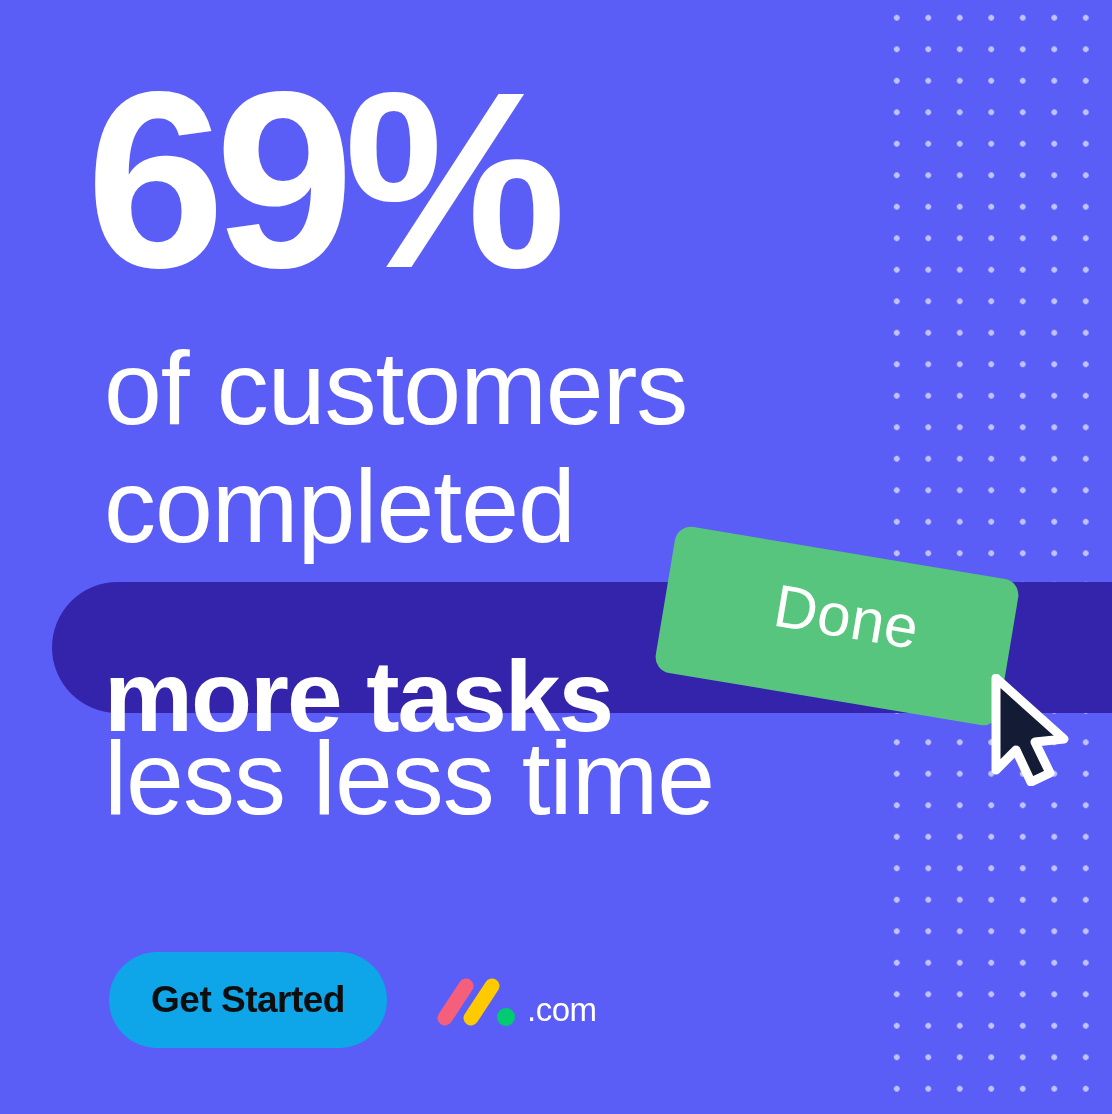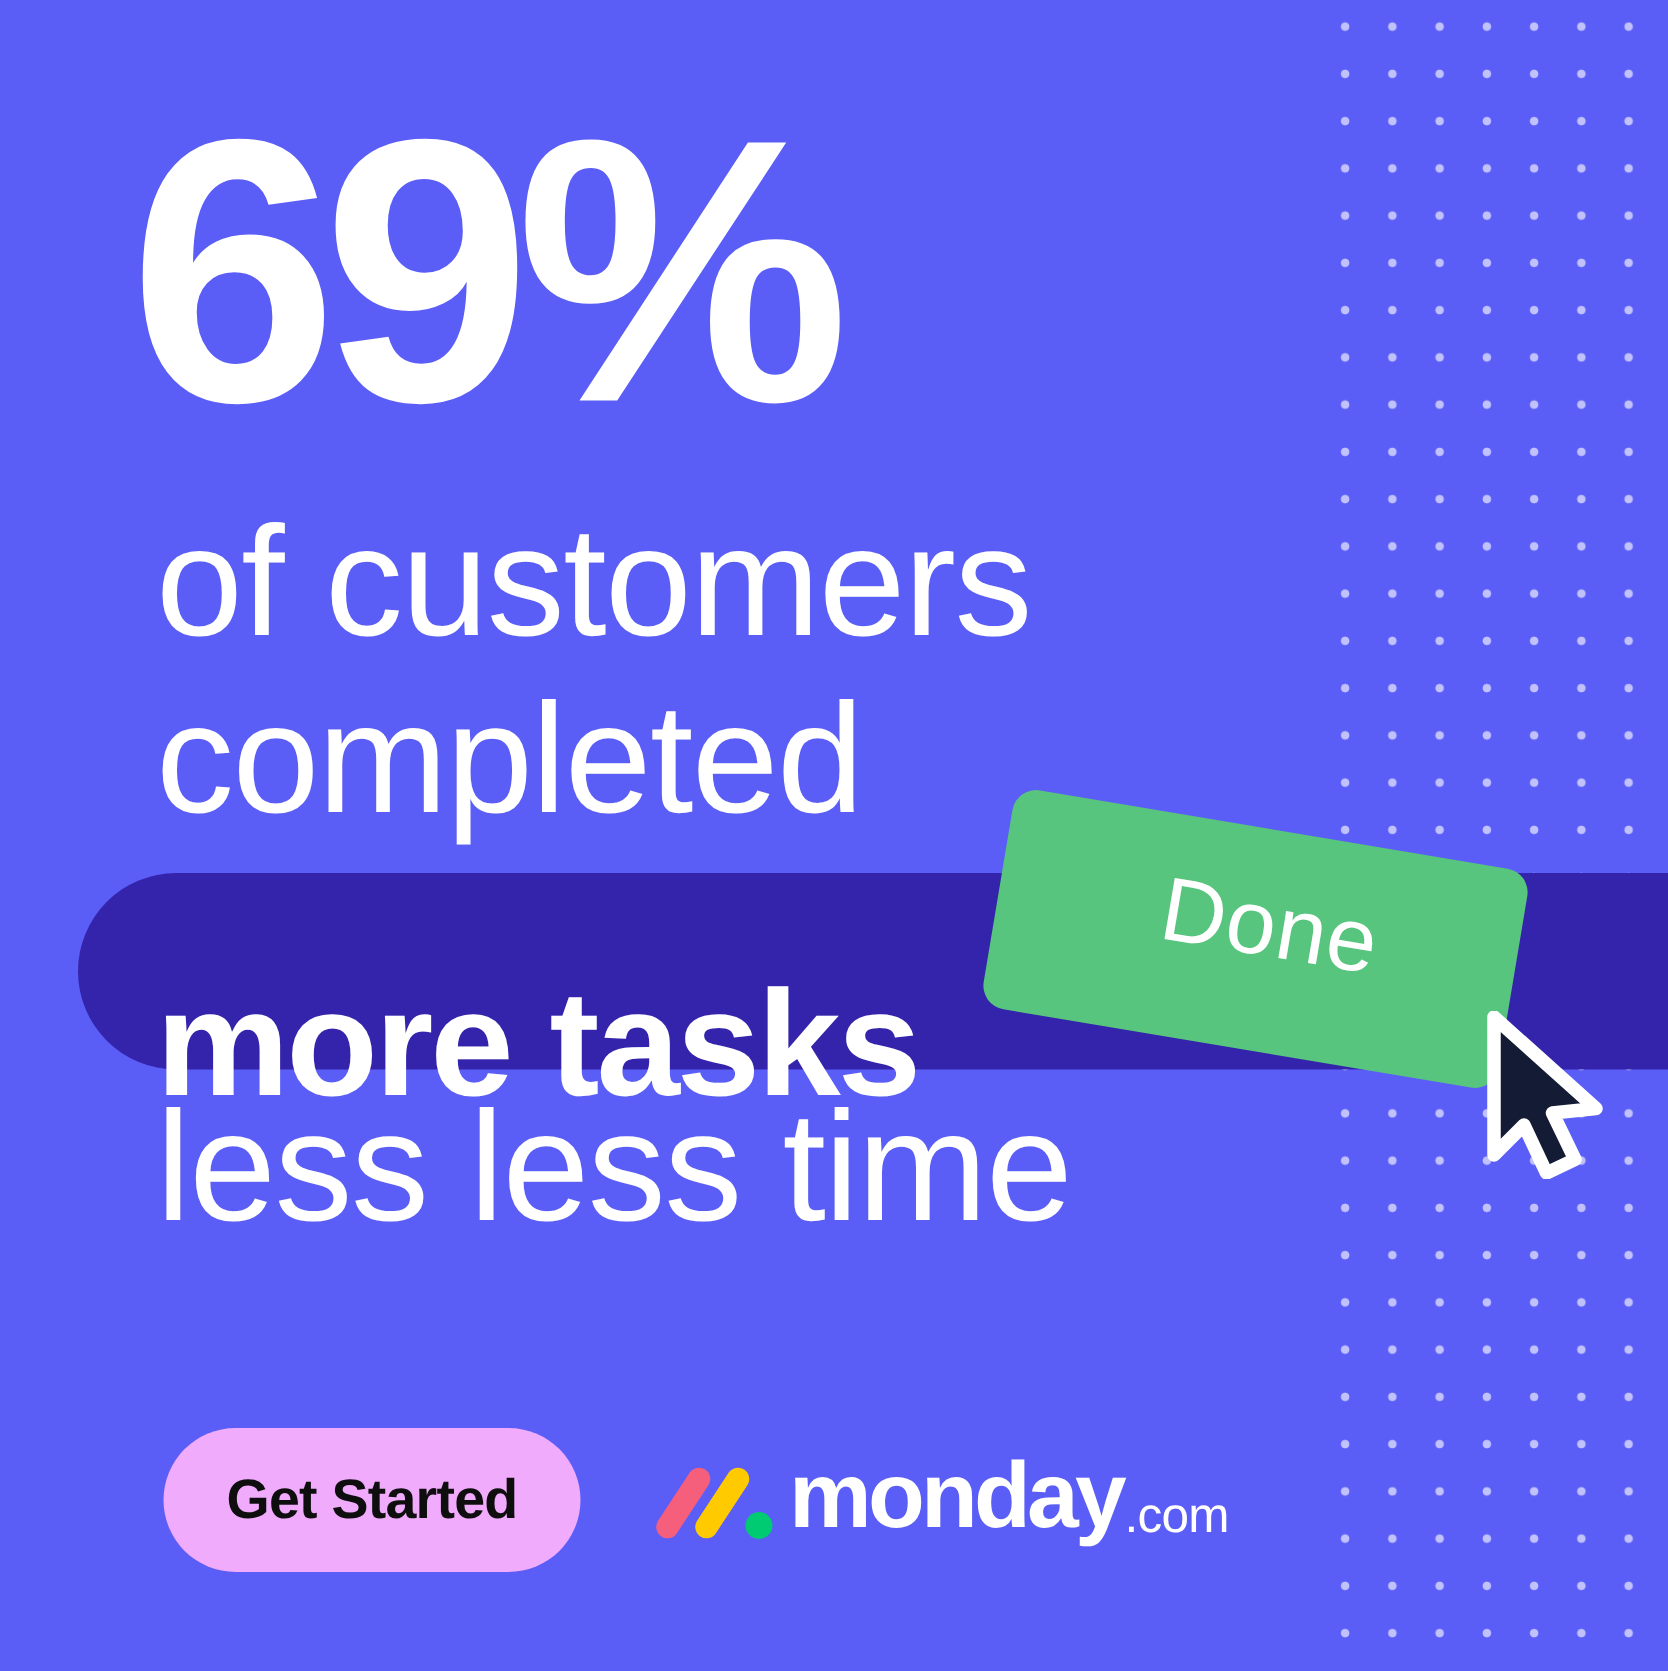--- a/index.html
+++ b/index.html
@@ -140,21 +140,21 @@
     width: 1112px;
     height: 100px;
   }
 
   .cta-button {
     position: absolute;
     left: 109px;
     top: 0;
     width: 278px;
     height: 96px;
-    background: #f0abfc;
+    background: #0ea5e9;
     border: none;
     border-radius: 48px;
     color: #0e0e0e;
     font-family: "Liberation Sans", sans-serif;
     font-size: 37px;
     font-weight: 700;
     letter-spacing: -0.5px;
     cursor: pointer;
     padding: 0;
   }
@@ -224,19 +224,18 @@
     <div class="logo">
       <span class="logo-mark">
         <svg viewBox="0 0 86 52" width="86" height="52" xmlns="http://www.w3.org/2000/svg">
           <g stroke-linecap="round" stroke-width="15" fill="none">
             <line x1="11" y1="43" x2="32" y2="11" stroke="#f65f7c"></line>
             <line x1="37" y1="43" x2="58" y2="11" stroke="#ffcb00"></line>
           </g>
           <circle cx="72" cy="42" r="9" fill="#00ca72"></circle>
         </svg>
       </span>
-      <span class="logo-wordmark">monday</span>
       <span class="logo-tld">.com</span>
     </div>
 
   </div>
 
 </div>
 
 </body></html>

